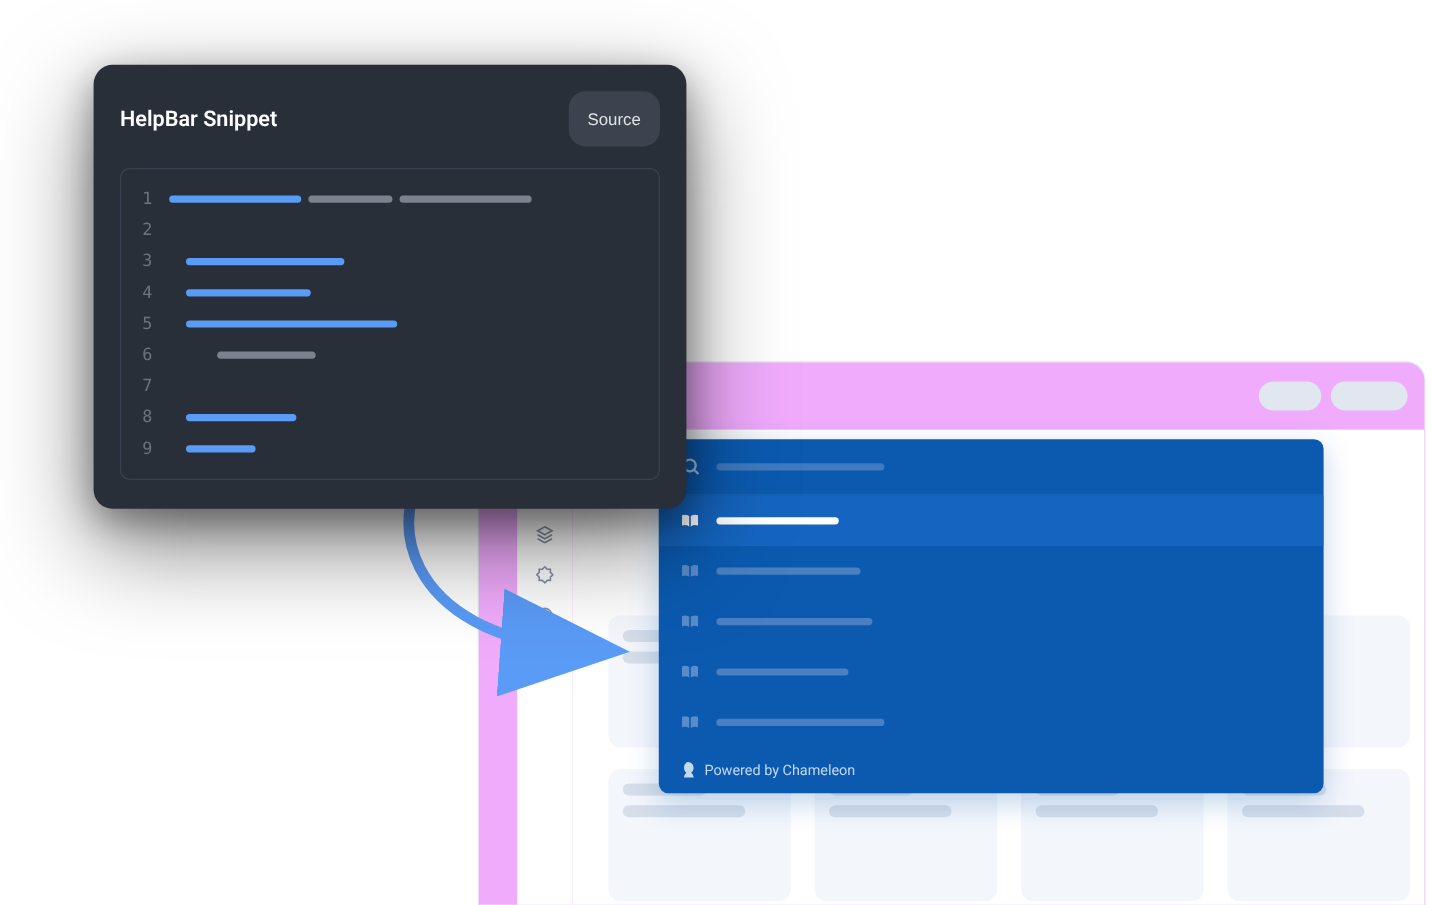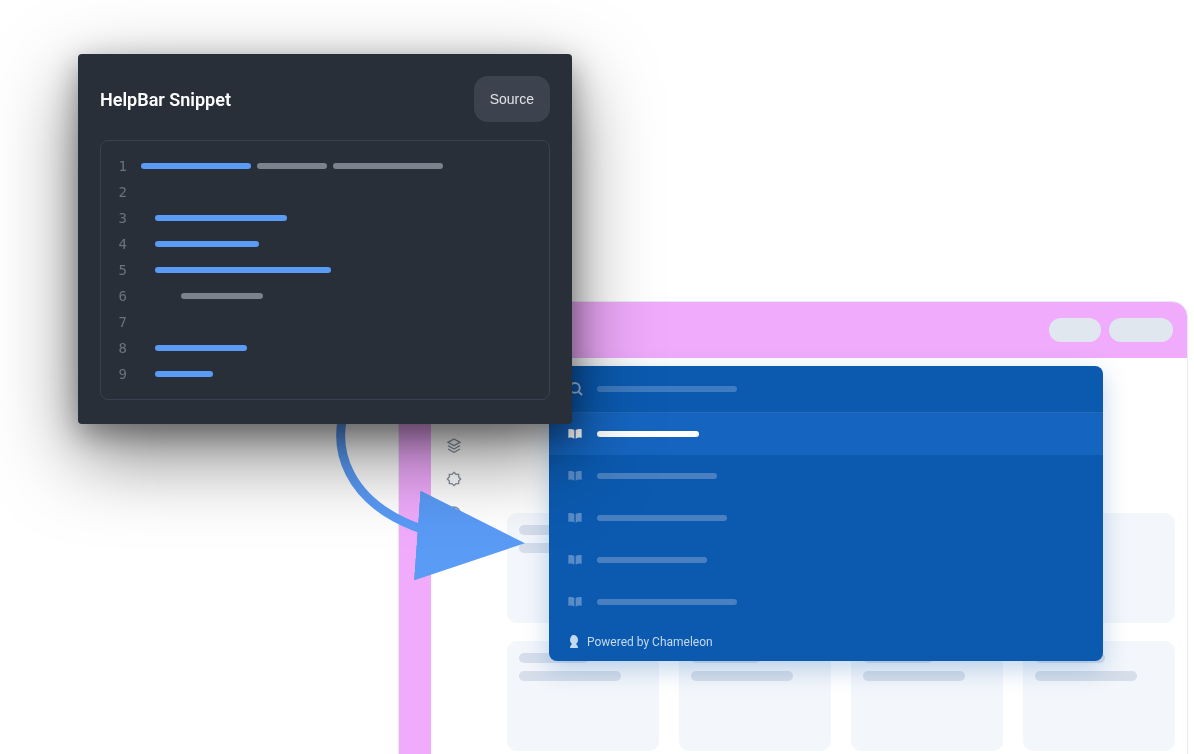--- a/index.html
+++ b/index.html
@@ -12,21 +12,21 @@
       overflow: hidden;
     }
 
     
     .code-card {
       position: absolute;
       left: 78px;
       top: 54px;
       width: 494px;
       background: #292F38;
-      border-radius: 4px;
+      border-radius: 16px;
       padding: 22px 22px 24px 22px;
       box-shadow: 0 30px 80px rgba(0,0,0,0.5), 0 10px 30px rgba(0,0,0,0.35);
       z-index: 5;
     }
     .code-card-header {
       display: flex;
       align-items: center;
       justify-content: space-between;
       margin-bottom: 18px;
     }

